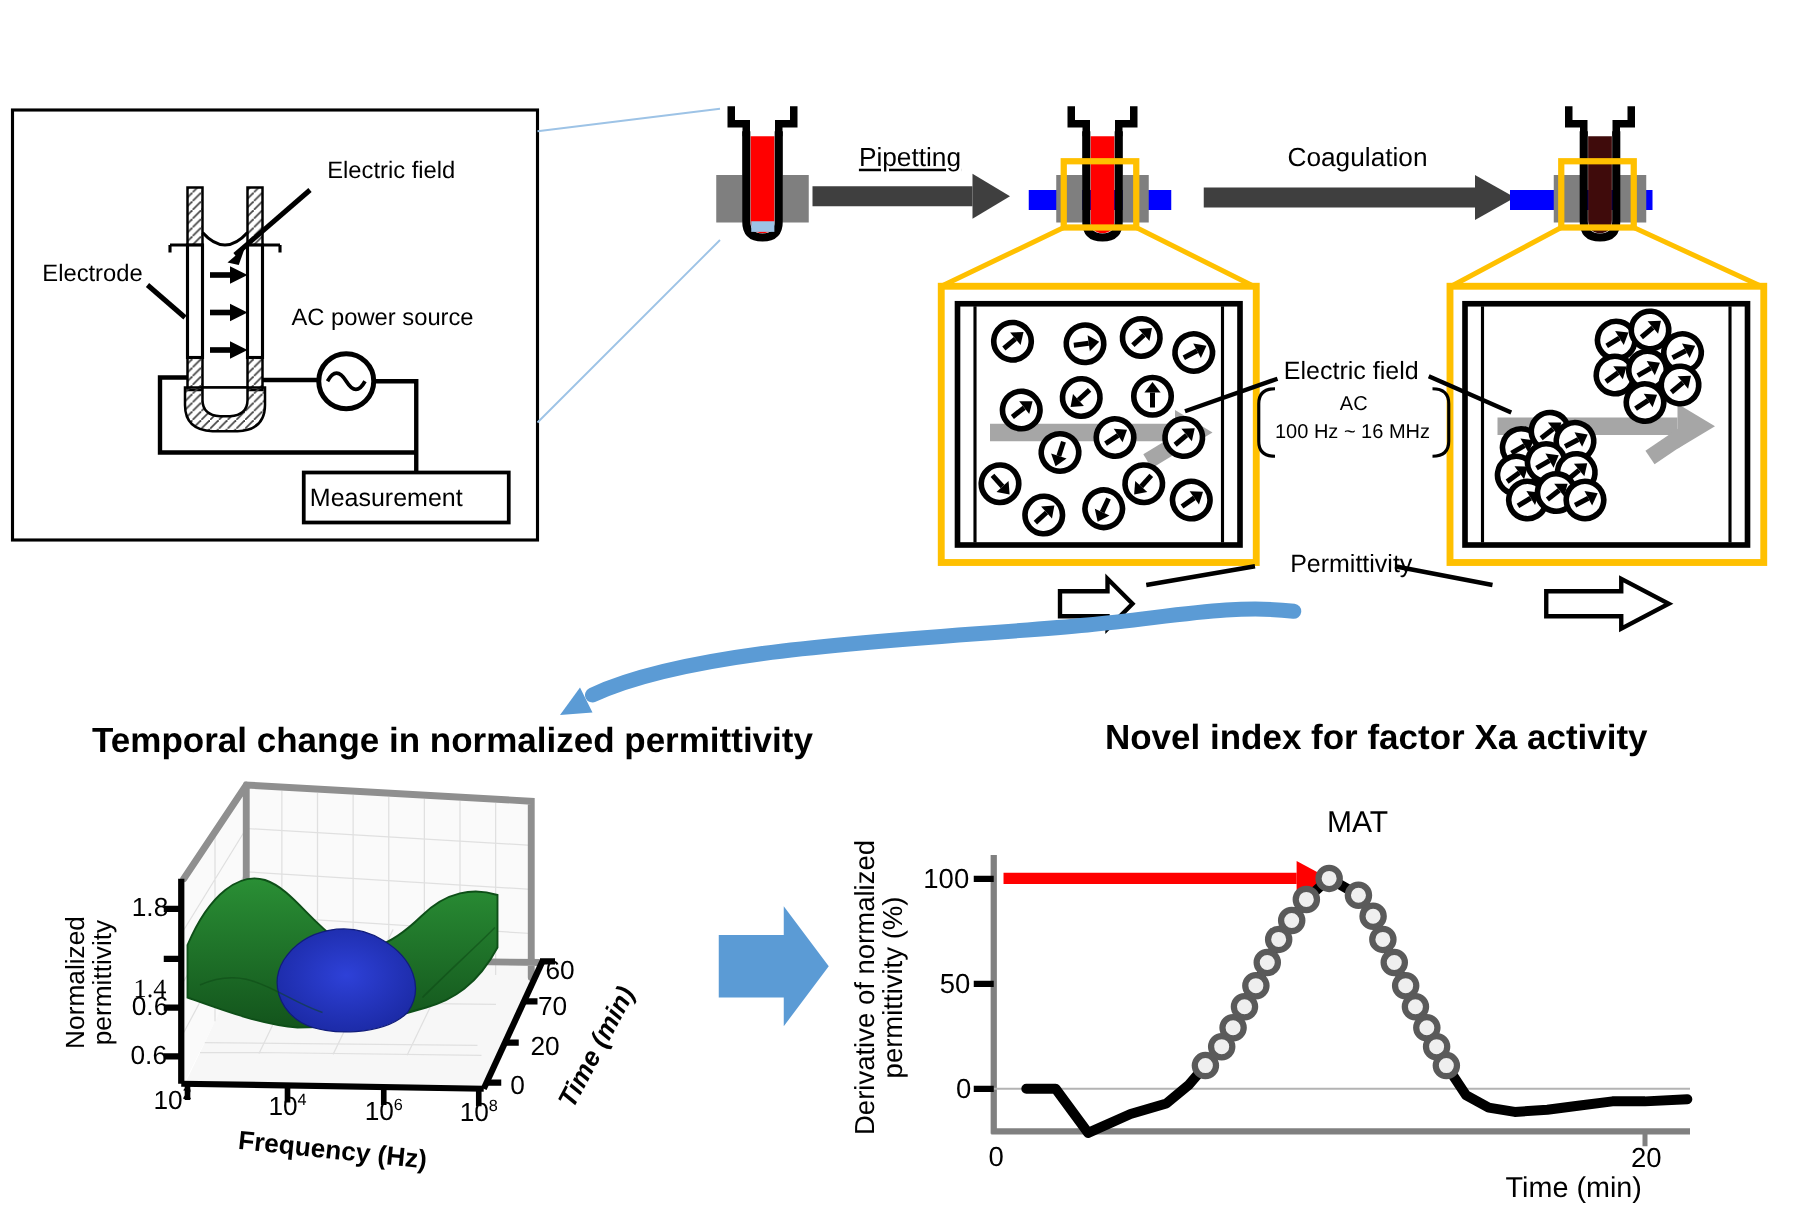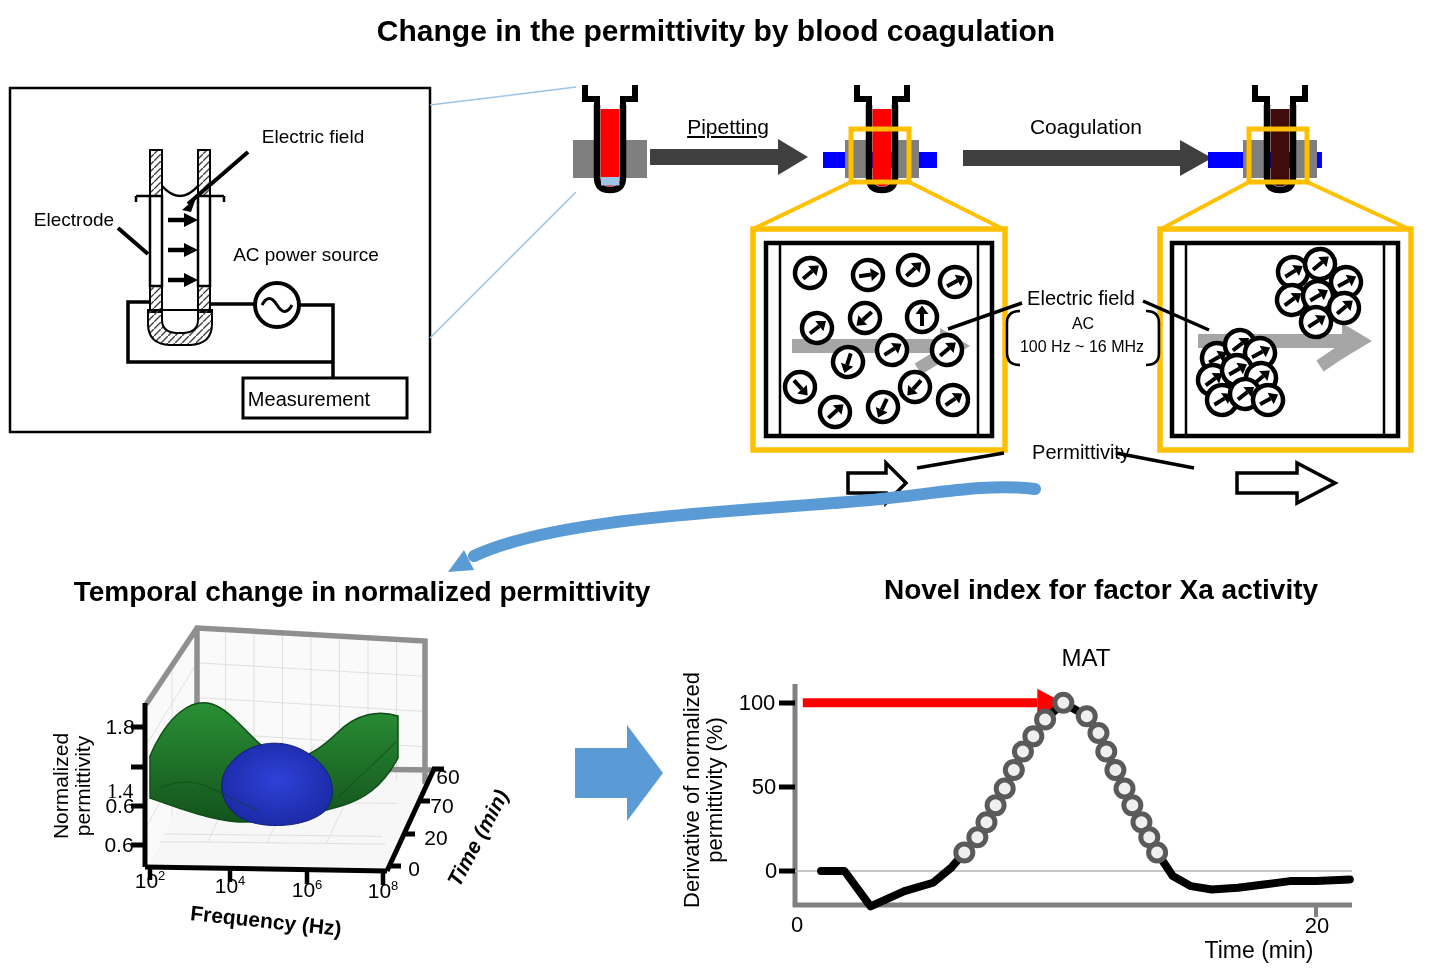--- a/index.html
+++ b/index.html
@@ -254,21 +254,20 @@
           <circle cx="1115.415" cy="770.02" r="8.5" fill="#efefef" stroke="#5a5a5a" stroke-width="5"></circle>
           <circle cx="1124.5325" cy="788.533" r="8.5" fill="#efefef" stroke="#5a5a5a" stroke-width="5"></circle>
           <circle cx="1132.3474999999999" cy="805.363" r="8.5" fill="#efefef" stroke="#5a5a5a" stroke-width="5"></circle>
           <circle cx="1141.4650000000001" cy="822.193" r="8.5" fill="#efefef" stroke="#5a5a5a" stroke-width="5"></circle>
           <circle cx="1149.28" cy="837.34" r="8.5" fill="#efefef" stroke="#5a5a5a" stroke-width="5"></circle>
           <circle cx="1157.095" cy="852.487" r="8.5" fill="#efefef" stroke="#5a5a5a" stroke-width="5"></circle>
         </g>
   </g>
 </svg>
 
-<div class="lb b t30" style="left:716px;top:31px;">Change in the permittivity by blood coagulation</div>
 
 <div class="lb t21" style="left:728px;top:127px;text-decoration:underline;">Pipetting</div>
 <div class="lb t21" style="left:1086px;top:127px;">Coagulation</div>
 
 <div class="lb t19" style="left:313px;top:137px;">Electric field</div>
 <div class="lb t19" style="left:74px;top:220px;">Electrode</div>
 <div class="lb t19" style="left:306px;top:255px;">AC power source</div>
 <div class="lb" style="left:309px;top:399px;">Measurement</div>
 
 <div class="lb" style="left:1081px;top:298px;">Electric field</div>
@@ -278,21 +277,21 @@
 
 <div class="lb b t28" style="left:362px;top:592px;">Temporal change in normalized permittivity</div>
 <div class="lb b t28" style="left:1101px;top:590px;">Novel index for factor Xa activity</div>
 <div class="lb t24 u" style="left:1086px;top:658px;">MAT</div>
 
 <div class="lb t21" style="left:120px;top:727px;">1.8</div>
 <div class="lb t21" style="left:120px;top:791px;font-family:Liberation Serif, serif;">1.4</div>
 <div class="lb t21" style="left:120px;top:806px;">0.6</div>
 <div class="lb t21" style="left:119px;top:845px;">0.6</div>
 
-<div class="lb t21" style="left:150px;top:881px;"><span>10</span><span class="sup">2</span></div>
+<div class="lb t21" style="left:138px;top:881px;"><span>10</span><span class="sup">2</span></div>
 <div class="lb t21" style="left:230px;top:886px;"><span>10</span><span class="sup">4</span></div>
 <div class="lb t21" style="left:307px;top:890px;"><span>10</span><span class="sup">6</span></div>
 <div class="lb t21" style="left:383px;top:891px;"><span>10</span><span class="sup">8</span></div>
 
 <div class="lb t21" style="left:414px;top:869px;">0</div>
 <div class="lb t21" style="left:436px;top:838px;">20</div>
 <div class="lb t21" style="left:442px;top:806px;">70</div>
 <div class="lb t21" style="left:448px;top:777px;">60</div>
 
 <div class="lb rot-62 b ital t21" style="left:478px;top:838px;">Time (min)</div>

